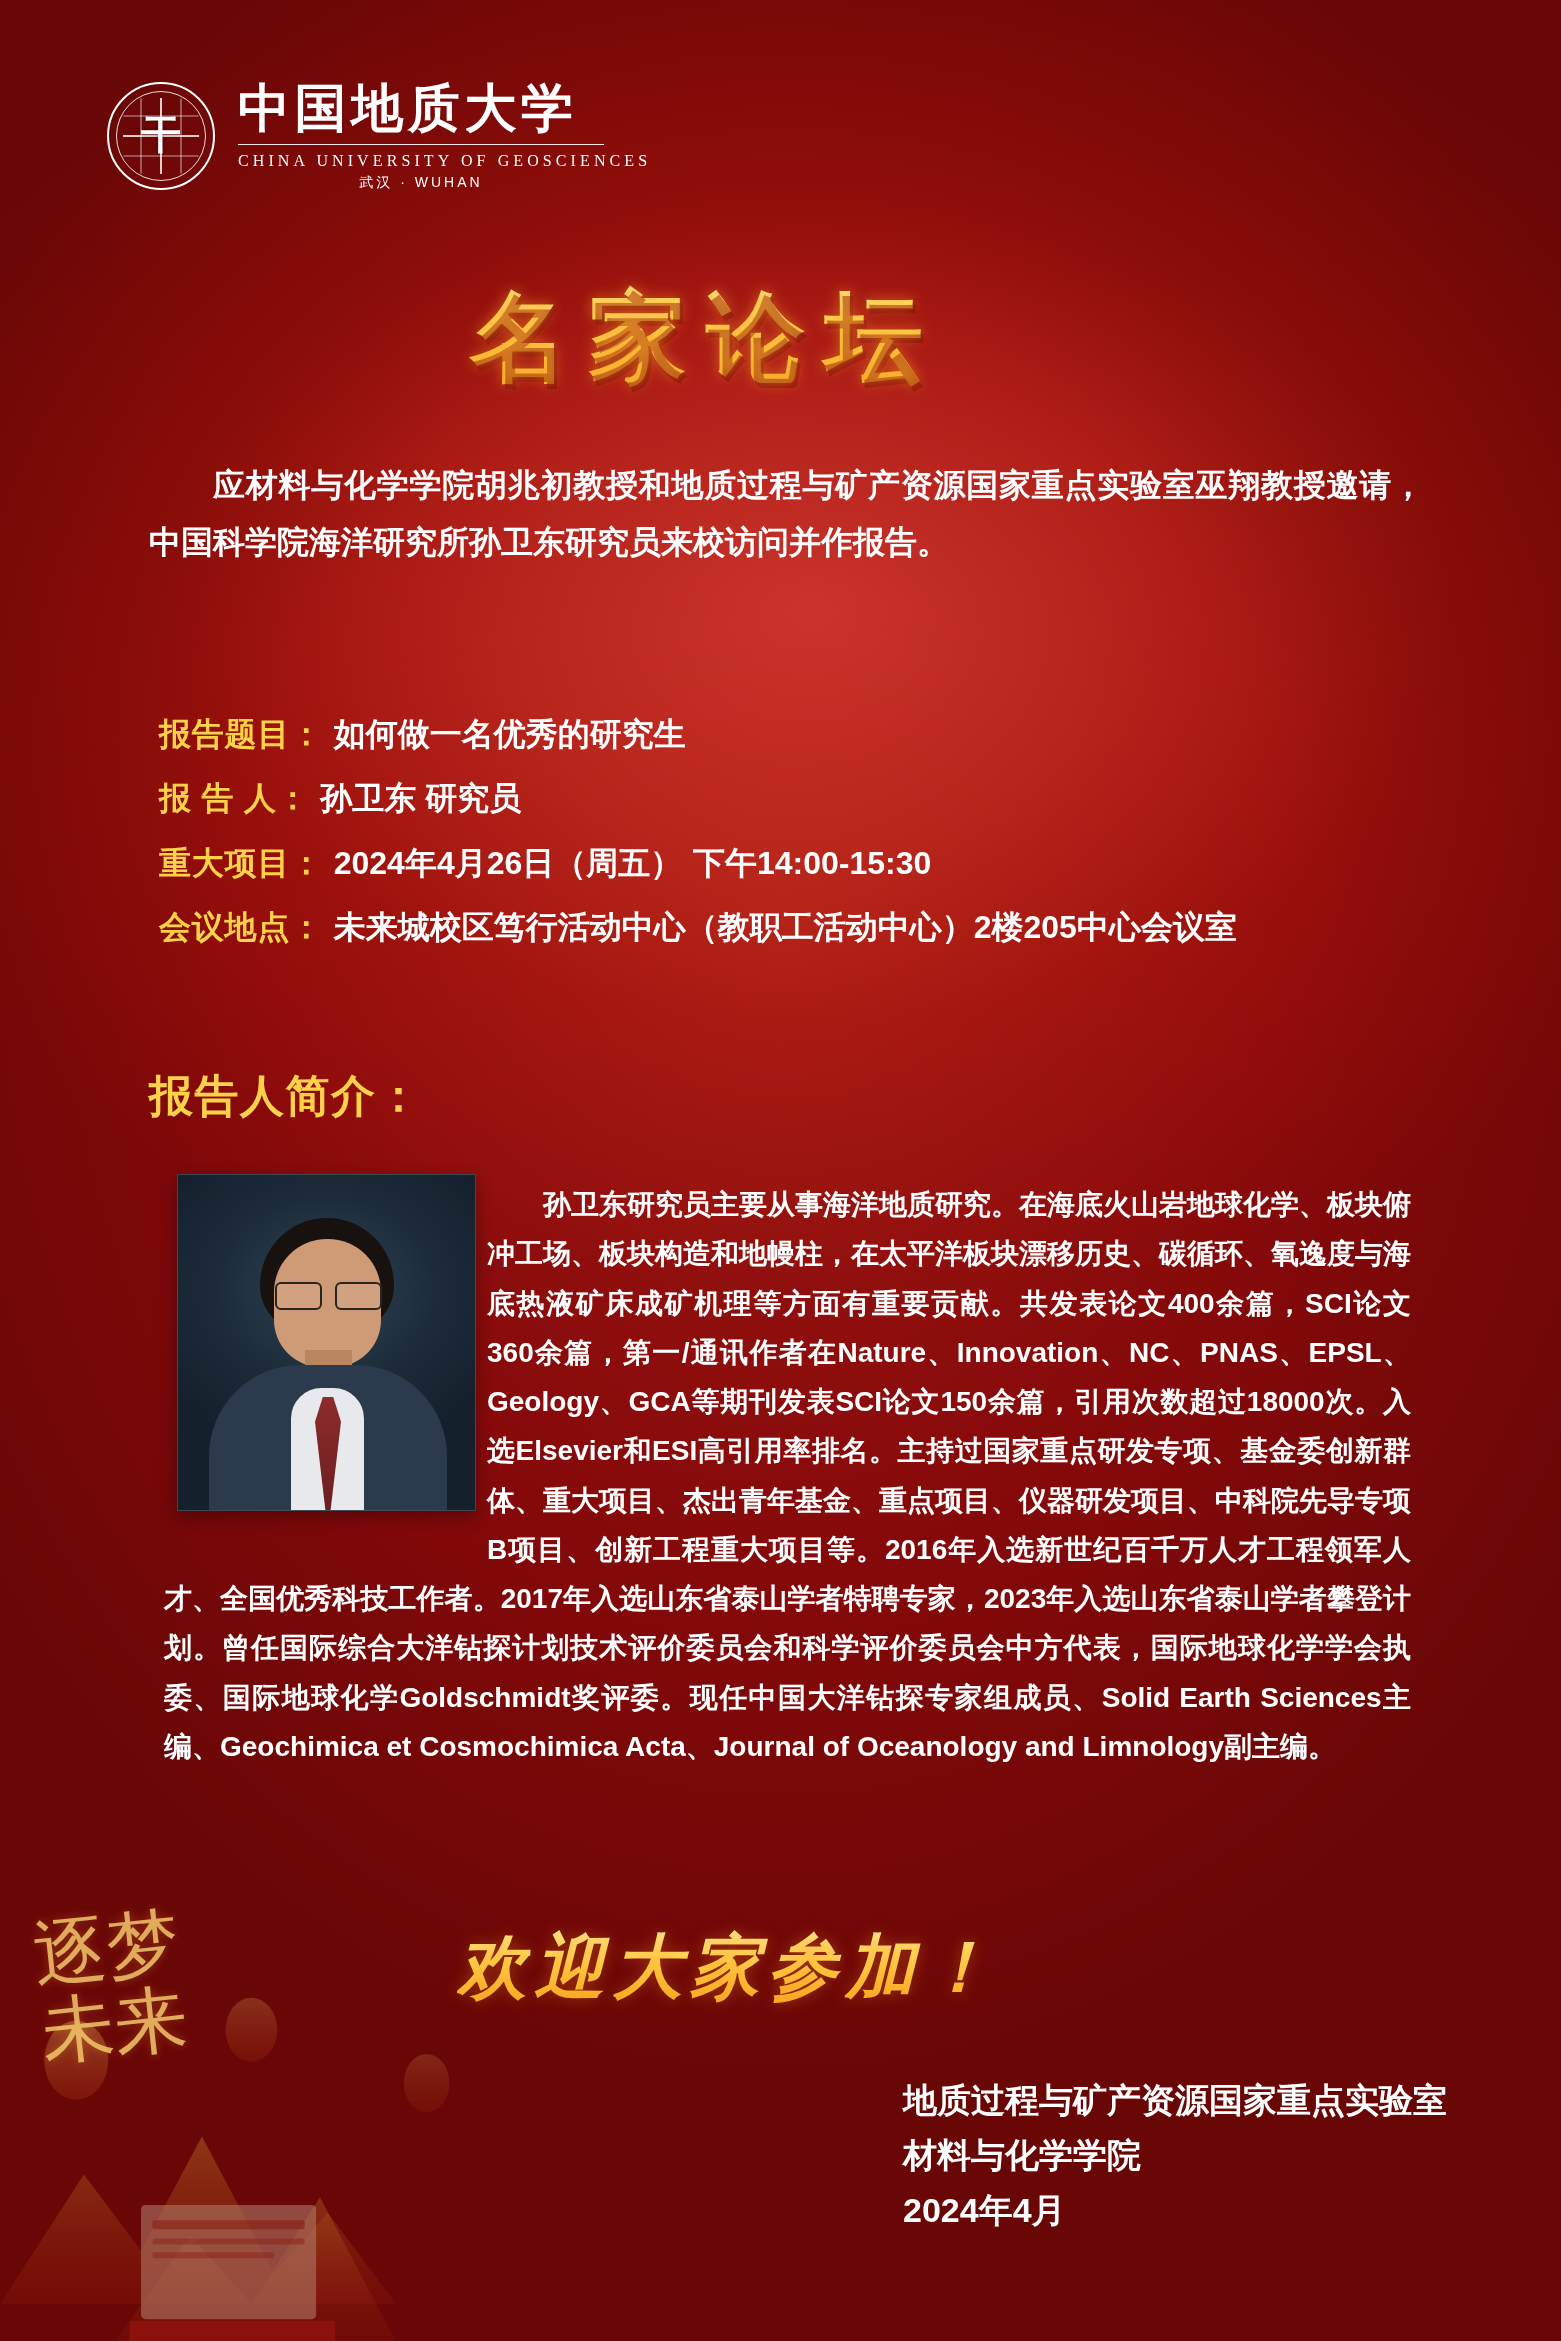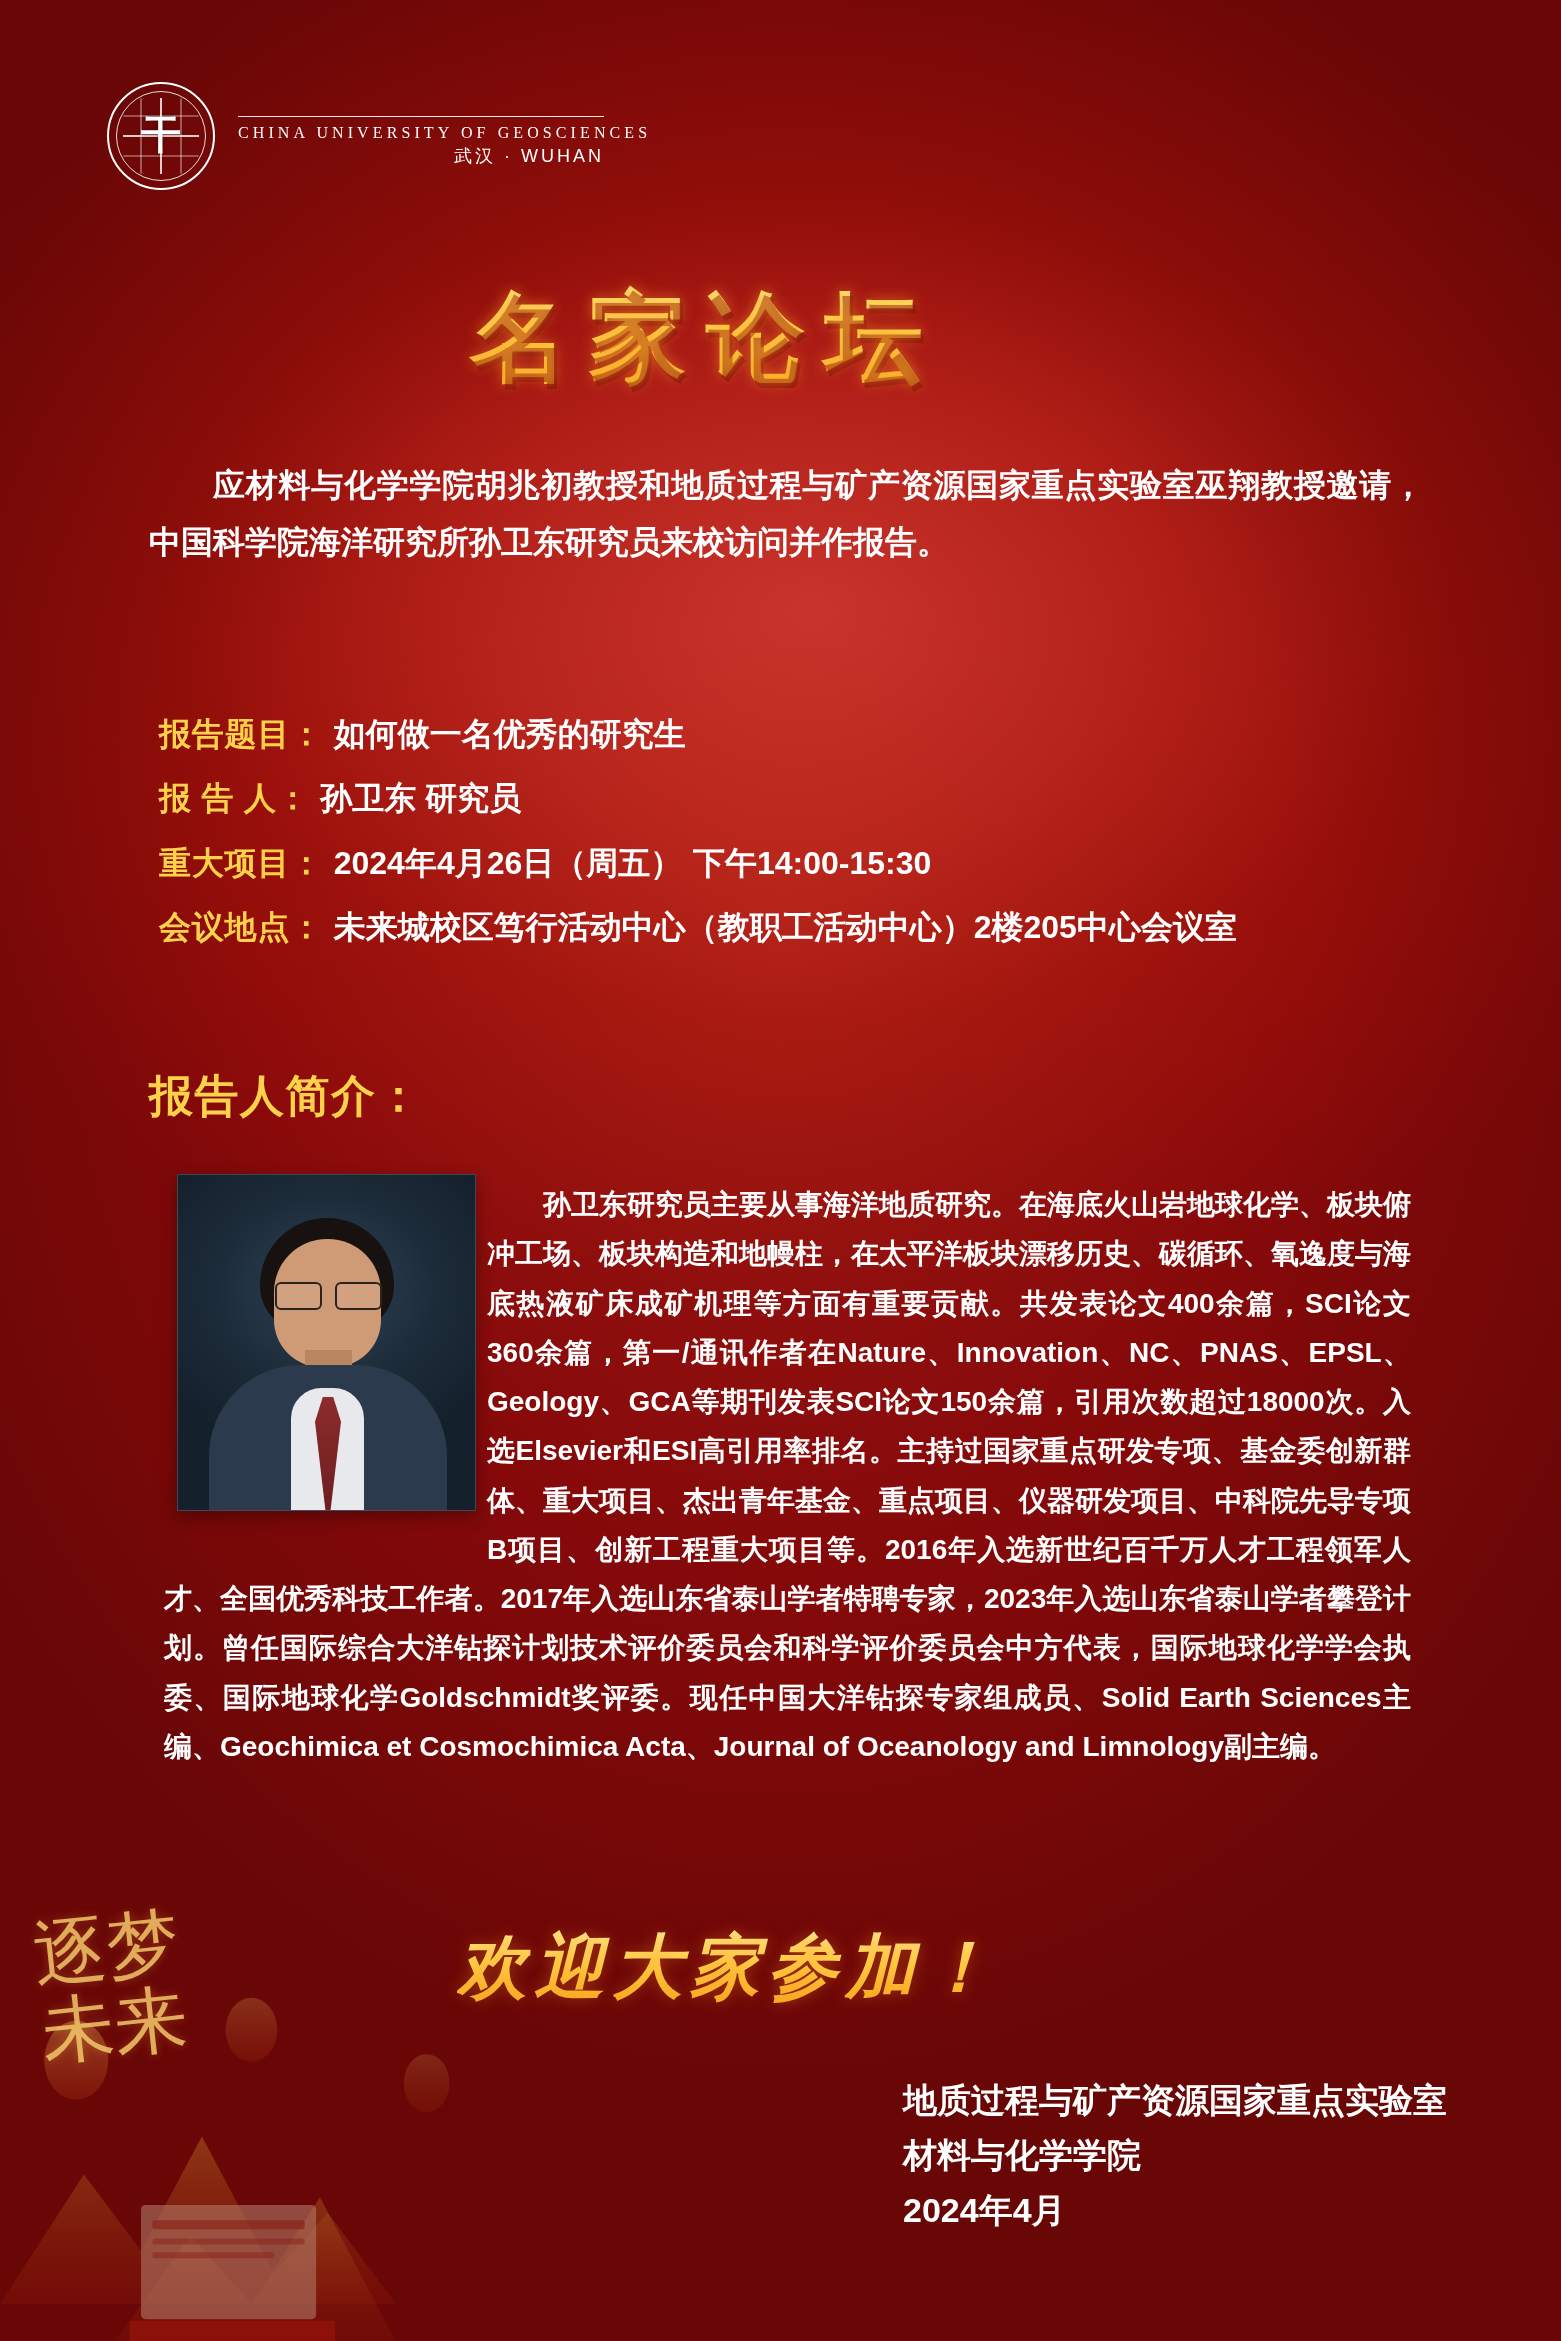--- a/index.html
+++ b/index.html
@@ -118,24 +118,24 @@
     background: rgba(255,255,255,0.9);
     margin: 9.1px 0 7.6px 0;
     width: 366px;
   }
   .logo-en {
     font-size: 16px;
     letter-spacing: 4.1px;
     font-family: "Liberation Serif", serif;
   }
   .logo-sub {
-    font-size: 18px;
+    font-size: 14px;
     letter-spacing: 3px;
     margin-top: 6.1px;
-    text-align: right;
+    text-align: center;
     width: 366px;
   }
   
   .main-title {
     position: absolute;
     top: 273px;
     left: 0;
     width: 1413px;
     text-align: center;
     font-family: "Liberation Serif", serif;
@@ -363,20 +363,21 @@
   <div class="art-cal">
     <span>逐梦未来</span>
   </div>
 
   <div class="header">
     <div class="logo-seal">
       <div class="ring-h"></div>
       <div class="seal-mark">干</div>
     </div>
     <div class="logo-text">
+      <div class="logo-cn">中国地质大学</div>
       <div class="logo-rule"></div>
       <div class="logo-en">CHINA UNIVERSITY OF GEOSCIENCES</div>
       <div class="logo-sub">武汉 · WUHAN</div>
     </div>
   </div>
 
   <div class="main-title">名家论坛</div>
 
   <div class="intro">应材料与化学学院胡兆初教授和地质过程与矿产资源国家重点实验室巫翔教授邀请，中国科学院海洋研究所孙卫东研究员来校访问并作报告。</div>
 

